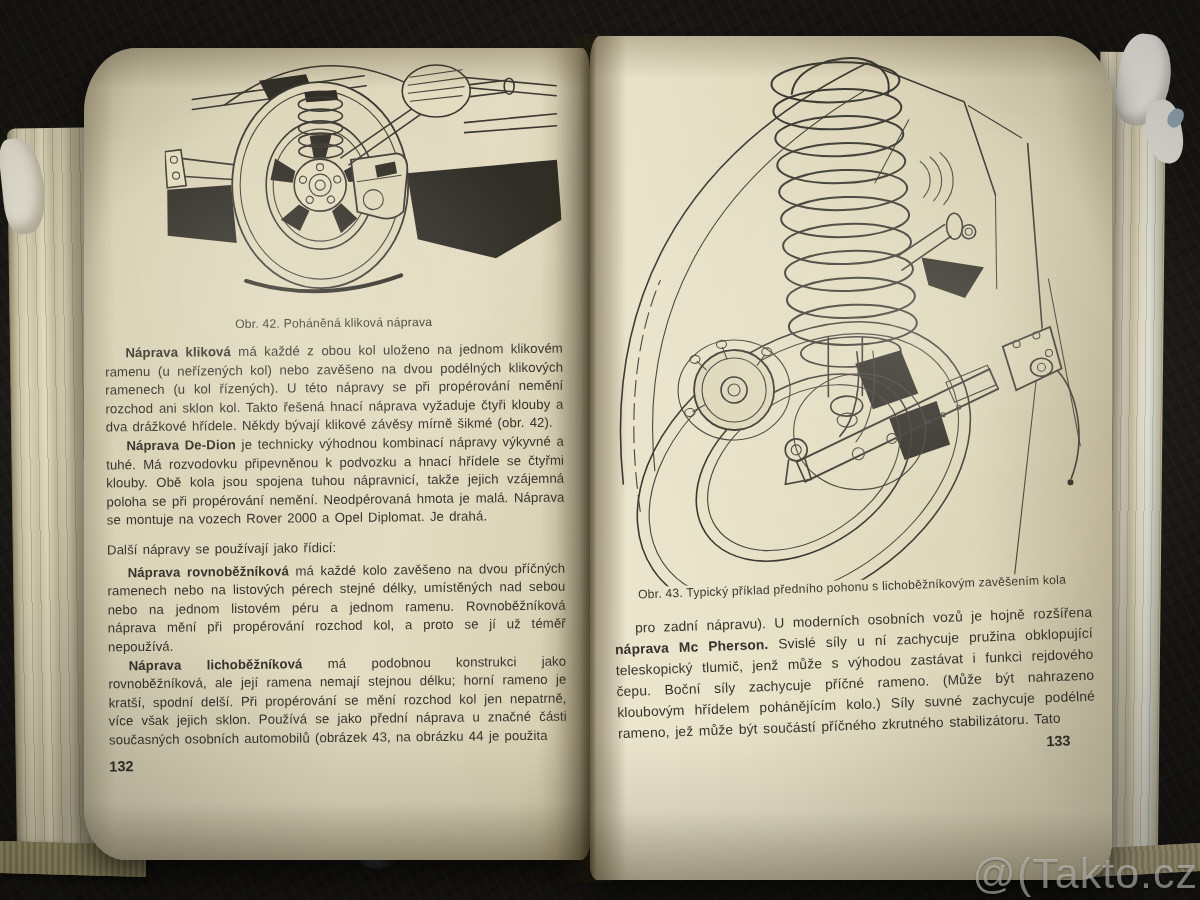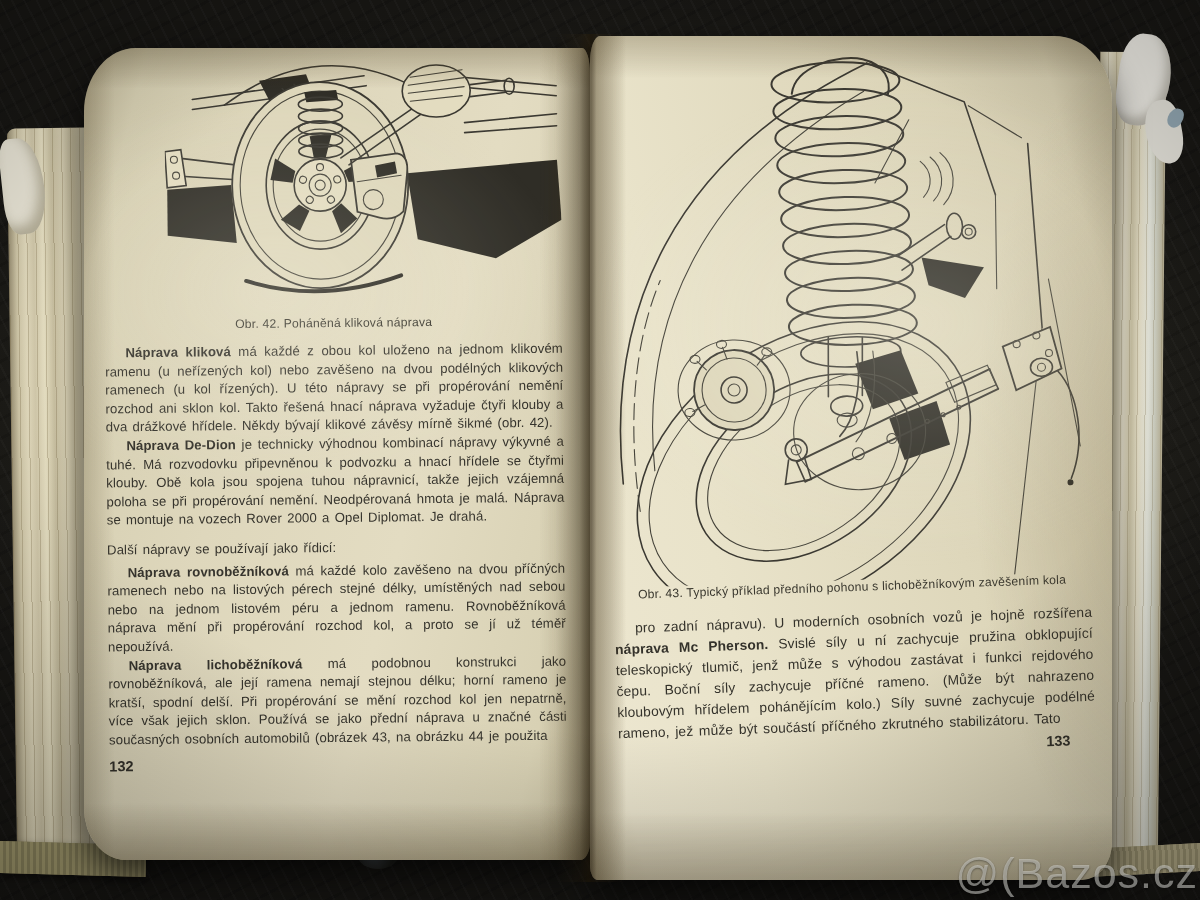--- a/index.html
+++ b/index.html
@@ -304,14 +304,14 @@
       <div class="rp-body">
         <p class="noindent"><span>pro zadní nápravu). U moderních osobních vozů je hojně rozšířena </span><b class="lead">náprava Mc Pherson.</b><span> Svislé síly u ní zachycuje pružina obklopující teleskopický tlumič, jenž může s výhodou zastávat i funkci rejdového čepu. Boční síly zachycuje příčné rameno. (Může být nahrazeno kloubovým hřídelem pohánějícím kolo.) Síly suvné zachycuje podélné rameno, jež může být součástí příčného zkrutného stabilizátoru. Tato</span></p>
       </div>
 
       <div class="pagenum right">133</div>
     </div>
   </div>
 
   <div class="gutter"></div>
   <div class="vignette"></div>
-  <div class="watermark">@(Bazos.cz</div>
+  <div class="watermark">@(Takto.cz</div>
 </div>
 
 </body></html>

